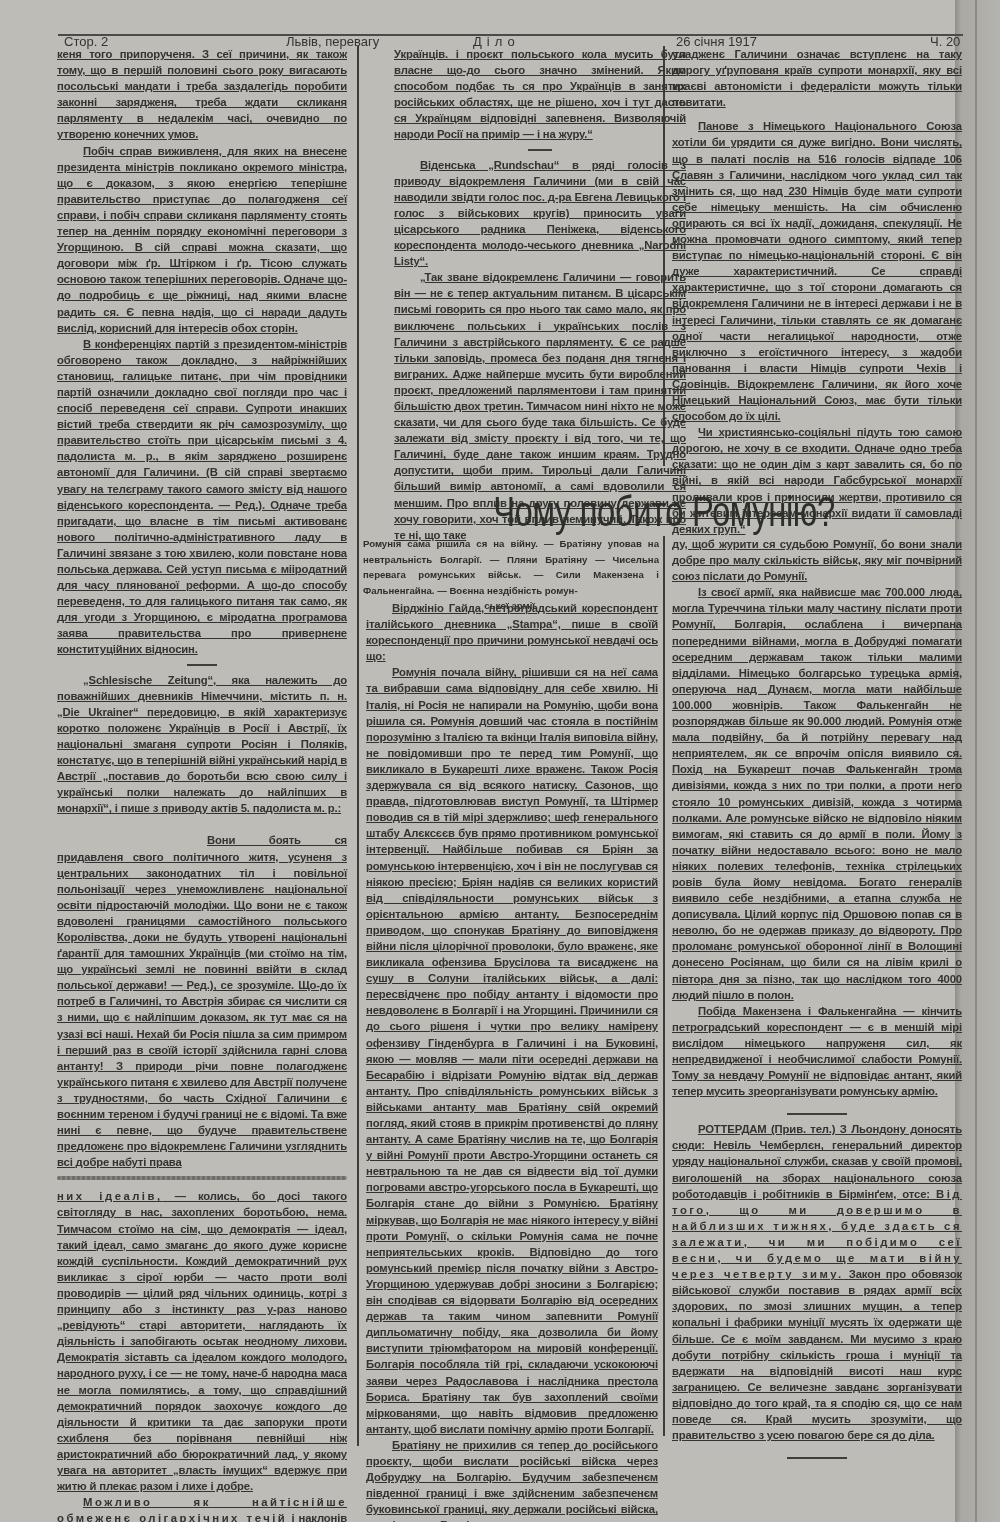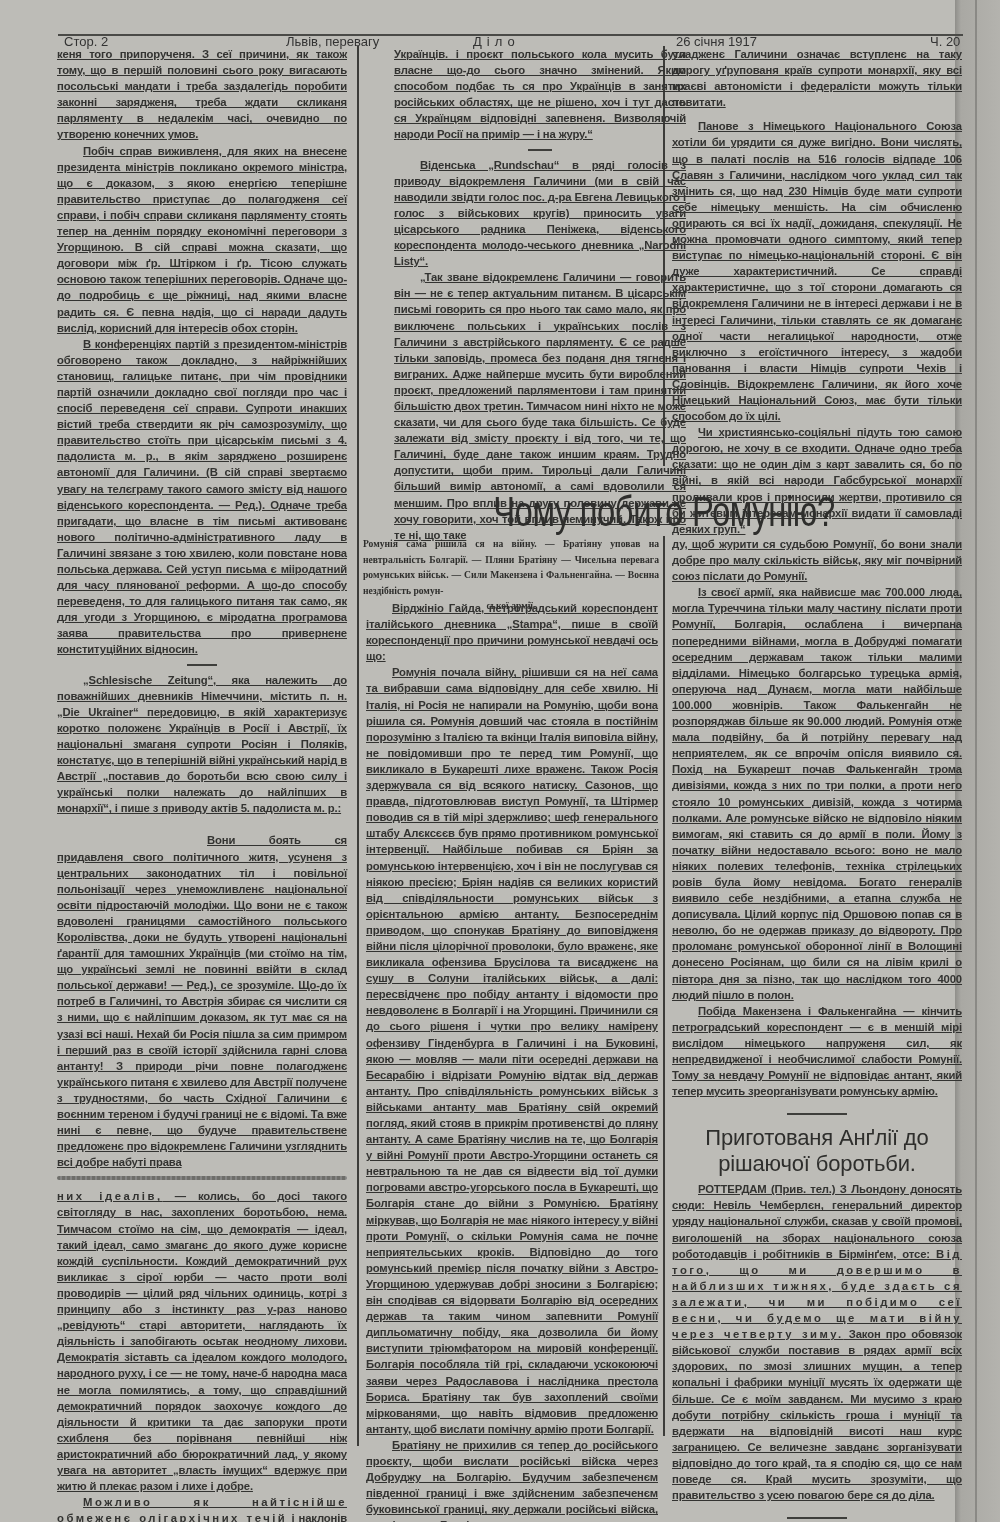--- a/index.html
+++ b/index.html
@@ -12,21 +12,21 @@
   .hrule{position:absolute;left:58px;top:34px;width:905px;height:2px;background:#4a4a47;}
   .col{position:absolute;font-family:"Liberation Sans",sans-serif;font-size:11.3px;line-height:16.1px;text-align:justify;font-weight:bold;color:#333331;letter-spacing:-0.15px;}
   .col p{margin:0;text-indent:0;text-decoration:underline;}
   .col p.ind{text-indent:26px;}
   .col1{left:57px;top:46px;width:290px;}
   .col2{left:366px;top:46px;width:292px;margin-left:28px;}
   .col3{left:672px;top:46px;width:290px;}
   .vrule{position:absolute;width:2px;background:#3c3c39;}
   .sep{display:block;margin:6px auto;height:2px;background:#3e3e3b;}
   .title-big{position:absolute;left:366px;top:488px;width:596px;text-align:center;font-family:"Liberation Sans Narrow","Liberation Sans",sans-serif;font-size:42px;font-weight:normal;color:#2e2e2c;letter-spacing:-0.5px;transform:scaleX(0.78);transform-origin:center;}
-  .summary{position:absolute;left:363px;top:536px;width:296px;font-size:9.6px;line-height:15.5px;font-weight:bold;text-align:justify;color:#2e2e2c;font-family:Liberation Serif, serif;}
+  .summary{position:absolute;left:363px;top:536px;width:296px;font-size:9.6px;line-height:15.5px;font-weight:bold;text-align:justify;color:#2e2e2c;}
   .summary .last{text-align:center;display:block;}
   .col2b{left:366px;top:600px;width:292px;}
   .col3b{left:672px;top:536px;width:290px;}
   .h2{font-family:"Liberation Sans Narrow","Liberation Sans",sans-serif;font-weight:normal;font-size:22px;line-height:26px;text-align:center;color:#2e2e2c;margin:10px 0 4px;}
   .spaced{letter-spacing:2.5px;}
   .wavy{display:block;height:4px;margin:6px 0 8px;background:repeating-linear-gradient(90deg,#5a5a56 0 3px,#777 3px 5px);border-radius:2px;opacity:.8;}
 </style>
 </head>
 <body>
 
@@ -81,17 +81,16 @@
 <div class="col col2b">
   <p class="ind">Вірджініо Гайда, петроградський кореспондент італійського дневника „Stampa“, пише в своїй кореспонденції про причини ромунської невдачі ось що:</p>
   <p class="ind">Ромунія почала війну, рішивши ся на неї сама та вибравши сама відповідну для себе хвилю. Ні Італія, ні Росія не напирали на Ромунію, щоби вона рішила ся. Ромунія довший час стояла в постійнім порозуміню з Італією та вкінци Італія виповіла війну, не повідомивши про те перед тим Ромунії, що викликало в Букарешті лихе враженє. Також Росія здержувала ся від всякого натиску. Сазонов, що правда, підготовлював виступ Ромунії, та Штірмер поводив ся в тій мірі здержливо; шеф генерального штабу Алєксєєв був прямо противником ромунської інтервенції. Найбільше побивав ся Бріян за ромунською інтервенцією, хоч і він не послугував ся ніякою пресією; Бріян надіяв ся великих користий від співділяльности ромунських військ з орієнтальною армією антанту. Безпосереднім приводом, що спонукав Братіяну до виповідженя війни після цілорічної проволоки, було враженє, яке викликала офензива Брусілова та висадженє на сушу в Солуни італійських військ, а далі: пересвідченє про побіду антанту і відомости про невдоволенє в Болгарії і на Угорщині. Причинили ся до сього рішеня і чутки про велику намірену офензиву Гінденбурга в Галичині і на Буковині, якою — мовляв — мали піти осередні держави на Бесарабію і відрізати Ромунію відтак від держав антанту. Про співділяльність ромунських військ з військами антанту мав Братіяну свій окремий погляд, який стояв в прикрім противенстві до пляну антанту. А саме Братіяну числив на те, що Болгарія у війні Ромунії проти Австро-Угорщини останеть ся невтральною та не дав ся відвести від тої думки погровами австро-угорського посла в Букарешті, що Болгарія стане до війни з Ромунією. Братіяну міркував, що Болгарія не має ніякого інтересу у війні проти Ромунії, о скільки Ромунія сама не почне неприятельських кроків. Відповідно до того ромунський премієр після початку війни з Австро-Угорщиною удержував добрі зносини з Болгарією; він сподівав ся відорвати Болгарію від осередних держав та таким чином запевнити Ромунії дипльоматичну побіду, яка дозволила би йому виступити тріюмфатором на мировій конференції. Болгарія пособляла тій грі, складаючи ускокоюючі заяви через Радославова і наслідника престола Бориса. Братіяну так був захоплений своїми міркованями, що навіть відмовив предложеню антанту, щоб вислати помічну армію проти Болгарії.</p>
   <p class="ind">Братіяну не прихилив ся тепер до російського проєкту, щоби вислати російські війска через Добруджу на Болгарію. Будучим забезпеченєм південної границі і вже здійсненим забезпеченєм буковинської границі, яку держали російські війска, сподівав ся Братіяну уможливити сконцентрованє всього румунського війска на одинокім фронті, в Семигороді. Держави антанту знов, далекі від того, щоби віддавати ся ілюзіям Братіяну, не добачували ніякого приво-</p>
 </div>
 <div class="col col3b">
   <p>ду, щоб журити ся судьбою Ромунії, бо вони знали добре про малу скількість військ, яку міг почвірний союз післати до Ромунії.</p>
   <p class="ind">Із своєї армії, яка найвисше має 700.000 люда, могла Туреччина тільки малу частину післати проти Ромунії, Болгарія, ослаблена і вичерпана попередними війнами, могла в Добруджі помагати осередним державам також тільки малими відділами. Німецько болгарсько турецька армія, оперуюча над Дунаєм, могла мати найбільше 100.000 жовнірів. Також Фалькенгайн не розпоряджав більше як 90.000 людий. Ромунія отже мала подвійну, ба й потрійну перевагу над неприятелем, як се впрочім опісля виявило ся. Похід на Букарешт почав Фалькенгайн трома дивізіями, кожда з них по три полки, а проти него стояло 10 ромунських дивізій, кожда з чотирма полками. Але ромунське війско не відповіло ніяким вимогам, які ставить ся до армії в поли. Йому з початку війни недоставало всього: воно не мало ніяких полевих телефонів, техніка стрілецьких ровів була йому невідома. Богато генералів виявило себе нездібними, а етапна служба не дописувала. Цілий корпус під Оршовою попав ся в неволю, бо не одержав приказу до відвороту. Про проломанє ромунської оборонної лінії в Волощині донесено Росіянам, що били ся на лівім крилі о півтора дня за пізно, так що наслідком того 4000 людий пішло в полон.</p>
   <p class="ind">Побіда Макензена і Фалькенгайна — кінчить петроградський кореспондент — є в меншій мірі вислідом німецького напруженя сил, як непредвидженої і необчислимої слабости Ромунії. Тому за невдачу Ромунії не відповідає антант, який тепер мусить зреорганізувати ромунську армію.</p>
   <span class="sep" style="width:60px;margin-top:14px"></span>
-  <div class="h2">Приготованя Анґлії до рішаючої боротьби.</div>
   <p class="ind"><span>РОТТЕРДАМ (Прив. тел.) З Льондону доносять сюди: Невіль Чемберлєн, генеральний директор уряду національної служби, сказав у своїй промові, виголошеній на зборах національного союза роботодавців і робітників в Бірмінґем, отсе: </span><span class="spaced">Від того, що ми довершимо в найблизших тижнях, буде здаєть ся залежати, чи ми побідимо сеї весни, чи будемо ще мати війну через четверту зиму.</span><span> Закон про обовязок військової служби поставив в рядах армії всіх здорових, по змозі злишних мущин, а тепер копальні і фабрики муніції мусять їх одержати ще більше. Се є моїм завданєм. Ми мусимо з краю добути потрібну скількість гроша і муніції та вдержати на відповідній висоті наш курс заграницею. Се величезне завданє зорганізувати відповідно до того край, та я сподію ся, що се нам поведе ся. Край мусить зрозуміти, що правительство з усею повагою бере ся до діла.</span></p>
   <span class="sep" style="width:60px;margin-top:14px"></span>
 
 </div>
 
 </body></html>

